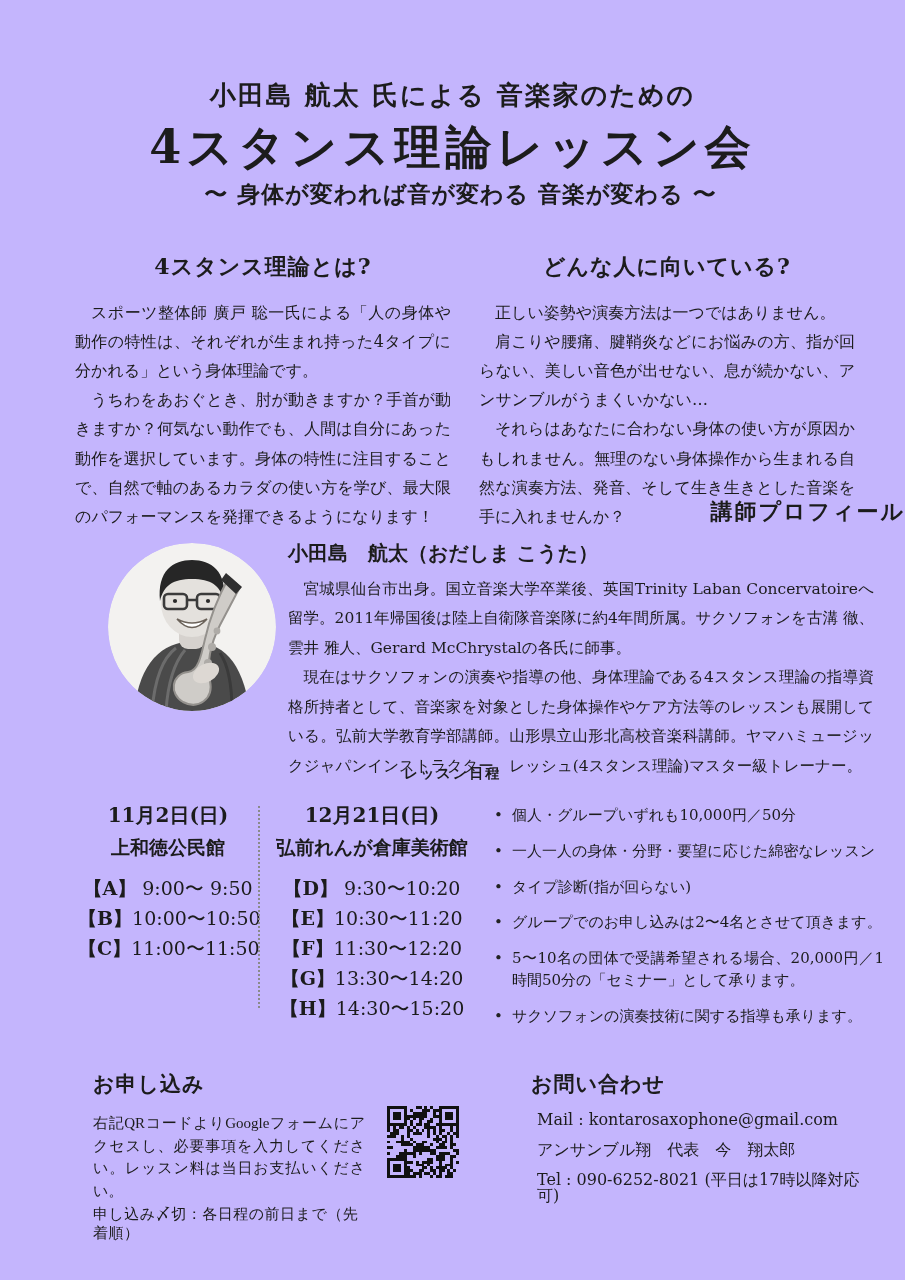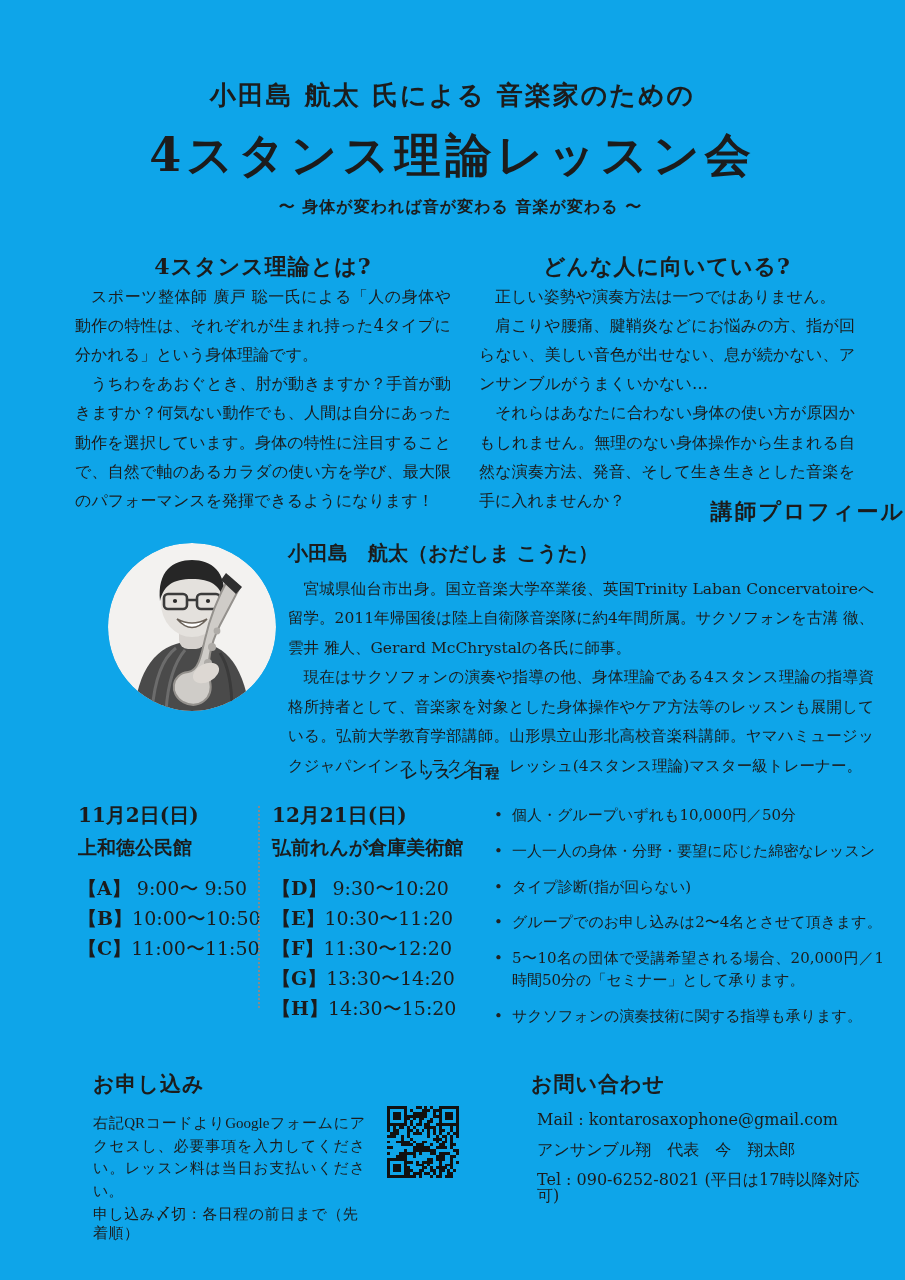--- a/index.html
+++ b/index.html
@@ -6,55 +6,55 @@
   html, body { background: #ffffff; }
   body {
     font-family: "DejaVu Serif", "Liberation Serif", serif;
     color: #1c1c1c;
   }
   .page {
     position: relative;
     width: 905px;
     height: 1280px;
     margin: 0 auto;
-    background: #0ea5e9;
+    background: #c4b5fd;
     overflow: hidden;
   }
 
   
   .header { position: absolute; top: 78px; left: 0; width: 100%; text-align: center; }
   .header-sub1 { font-size: 26px; font-weight: bold; letter-spacing: 2px; }
-  .header-title { margin-top: 12px; font-size: 46px; font-weight: bold; letter-spacing: 5px; }
-  .header-sub2 { margin-top: 10px; font-size: 16px; font-weight: bold; letter-spacing: 1px; padding-left: 16px; }
+  .header-title { margin-top: 4px; font-size: 46px; font-weight: bold; letter-spacing: 5px; }
+  .header-sub2 { font-size: 23px; font-weight: bold; letter-spacing: 1px; padding-left: 16px; }
 
   
   .columns { position: absolute; top: 252px; left: 75px; width: 780px; display: flex; gap: 28px; }
   .col { flex: 1; }
-  .col h2 { text-align: center; font-size: 22px; font-weight: bold; letter-spacing: 1px; }
+  .col h2 { text-align: center; font-size: 22px; font-weight: bold; margin-bottom: 16px; letter-spacing: 1px; }
   .col p, .bio p {
     font-size: 16px;
     line-height: 1.82;
     text-align: justify;
     text-indent: 1em;
   }
 
   
   .profile-heading { position: absolute; top: 497px; left: 0; width: 100%; text-align: right;
     font-size: 22px; font-weight: bold; letter-spacing: 2px; }
   .portrait { position: absolute; top: 543px; left: 108px; width: 168px; height: 168px;
     border-radius: 50%; overflow: hidden; }
   .portrait svg { display: block; width: 100%; height: 100%; }
   .profile-text { position: absolute; top: 540px; left: 288px; width: 586px; }
   .profile-name { font-size: 20px; font-weight: bold; margin-bottom: 8px; }
   .bio p { font-size: 15.5px; line-height: 1.9; }
 
   
   .schedule-heading { position: absolute; top: 765px; left: 0; width: 100%; text-align: center;
     font-size: 14px; font-weight: bold; letter-spacing: 2px; }
-  .session { position: absolute; }
+  .session { position: absolute; text-align: center; }
   .session-1 { top: 802px; left: 78px; width: 180px; }
   .session-2 { top: 802px; left: 272px; width: 200px; }
   .session-date { font-size: 20px; font-weight: bold; margin-bottom: 6px; }
   .session-venue { font-size: 19px; font-weight: bold; margin-bottom: 12px; }
   .slot { font-size: 19px; line-height: 30px; white-space: pre; }
   .slot-label { font-weight: bold; }
   .slot-time { display: inline-block; }
   .col-divider { position: absolute; top: 806px; left: 258px; height: 202px; width: 0;
     border-left: 2px dotted #8a8a8a; }
   .notes { position: absolute; top: 805px; left: 488px; width: 396px; list-style: none; }

